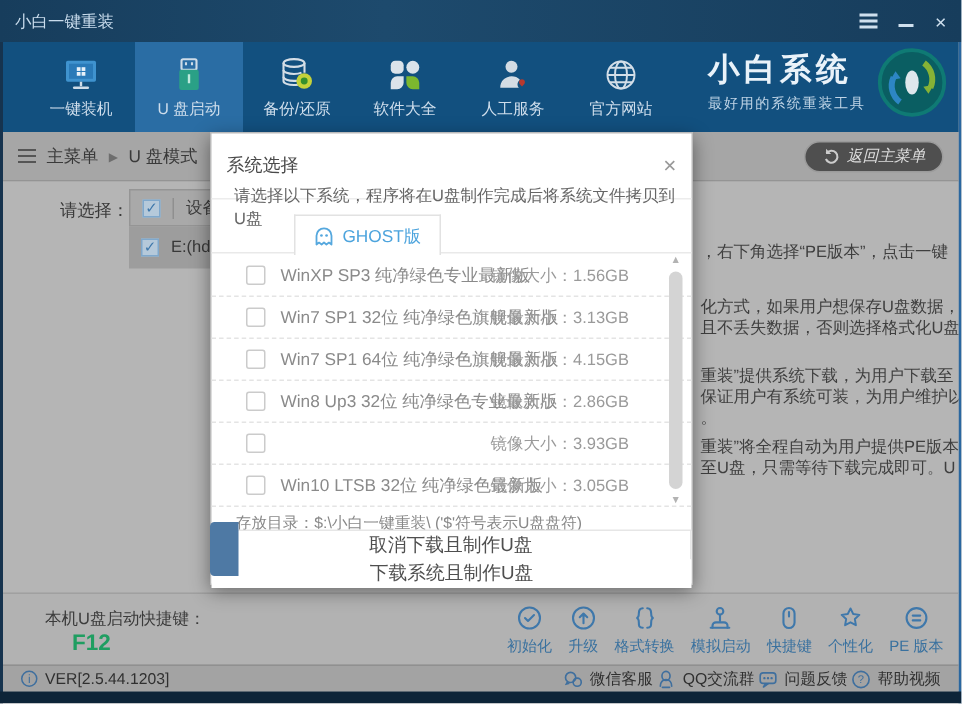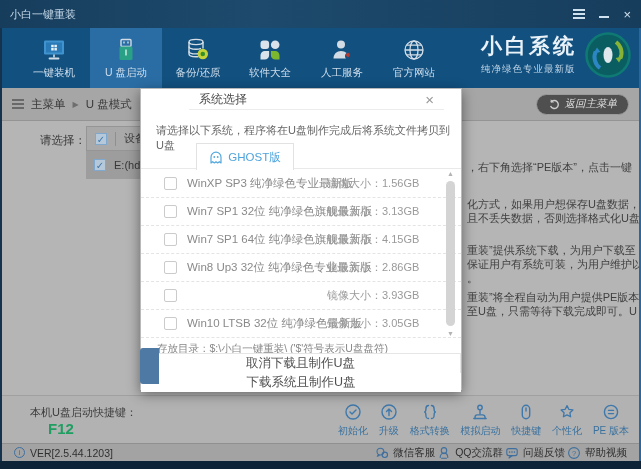--- a/index.html
+++ b/index.html
@@ -35,21 +35,21 @@
   .sel-label{position:absolute;left:38px;top:12px;font-size:11.5px;color:#3a3a3a;}
   .dev-head{position:absolute;left:84px;top:5px;width:210px;height:25px;background:#a9a9a9;border:1px solid #959595;display:flex;align-items:center;padding-left:8px;gap:8px;font-size:11px;color:#3c3c3c;}
   .dev-div{width:1px;height:14px;background:#8f8f8f;}
   .dev-row{position:absolute;left:84px;top:30px;width:210px;height:28px;background:#9d9d9d;display:flex;align-items:center;padding-left:8px;gap:8px;font-size:11px;color:#383838;}
   .cb-bg{width:12px;height:12px;border:1px solid #7fa8cc;background:#b5c9da;color:#3f78ab;font-size:10px;line-height:11px;text-align:center;flex:0 0 auto;}
   .help-frags{position:absolute;left:463px;top:0;width:174px;height:274px;overflow:hidden;}
   .frag{position:absolute;left:2px;white-space:nowrap;font-size:11px;color:#3f3f3f;}
   .blue-frag{position:absolute;left:140px;top:348px;width:19px;height:36px;background:#4e79a4;border-radius:3px 0 0 3px;z-index:30;}
   
   .modal{position:absolute;left:140px;top:88px;width:322px;height:302px;background:#fff;border:1px solid #b9b9b9;box-shadow:0 4px 12px rgba(0,0,0,.45);z-index:20;}
-  .m-head{position:absolute;top:0;left:0;right:17px;height:21px;border-bottom:1px solid #ececec;display:flex;align-items:center;padding:0 10px;margin-left:48px;}
+  .m-head{position:absolute;top:0;left:0;right:0;height:44px;border-bottom:1px solid #ececec;display:flex;align-items:center;padding:0 10px;}
   .m-title{font-size:12px;color:#4a4a4a;}
   .m-close{margin-left:auto;color:#999;font-size:15px;line-height:15px;cursor:default;}
   .m-desc{position:absolute;top:34px;left:15px;right:10px;font-size:11px;color:#666;}
   .m-tabs{position:absolute;top:54px;left:0;right:0;height:26px;border-bottom:1px solid #e9e9e9;}
   .tab{position:absolute;left:55px;top:0;height:27px;width:98px;background:#fff;border:1px solid #e2e2e2;border-bottom:none;display:flex;align-items:center;justify-content:center;gap:5px;color:#4da4dd;font-size:11.5px;}
   .m-list{position:absolute;top:81px;left:0;right:0;height:168px;}
   .sys-row{position:relative;height:28px;display:flex;align-items:center;padding-left:23px;padding-right:28px;border-bottom:1px dashed #e4e4e4;}
   .cb{width:13px;height:13px;border:1px solid #cbcbcb;border-radius:2px;background:#fff;margin-right:10px;flex:0 0 auto;}
   .sys-name{font-size:11.5px;color:#8a8a8a;white-space:nowrap;}
   .sys-size{position:absolute;left:186px;font-size:11px;color:#9a9a9a;white-space:nowrap;}
@@ -156,21 +156,21 @@
           <circle cx="13" cy="13" r="9"></circle>
           <ellipse cx="13" cy="13" rx="4" ry="9"></ellipse>
           <path d="M4 13h18M5.6 8.2h14.8M5.6 17.8h14.8"></path>
         </g>
       </svg>
       <span>官方网站</span>
     </div>
     <div class="brand">
       <div>
         <div class="brand-name">小白系统</div>
-        <div class="brand-slogan">纯净绿色专业最新版</div>
+        <div class="brand-slogan">最好用的系统重装工具</div>
       </div>
       <svg width="46" height="46" viewBox="0 0 46 46">
         <circle cx="23" cy="23" r="21.5" fill="#0a5e62"></circle>
         <circle cx="23" cy="23" r="21.5" fill="none" stroke="#0f7a74" stroke-width="2.5"></circle>
         <path d="M31 10a13.5 13.5 0 0 1 4.3 16.5" stroke="#86b236" stroke-width="4" fill="none"></path>
         <path d="M37.5 24.5l-3.5 6-3.4-4.6z" fill="#86b236"></path>
         <path d="M15 36a13.5 13.5 0 0 1-4.3-16.5" stroke="#2d86c4" stroke-width="4" fill="none"></path>
         <path d="M8.5 21.5l3.5-6 3.4 4.6z" fill="#2d86c4"></path>
         <ellipse cx="23" cy="23" rx="4.5" ry="8" fill="#dfe7ec"></ellipse>
       </svg>

